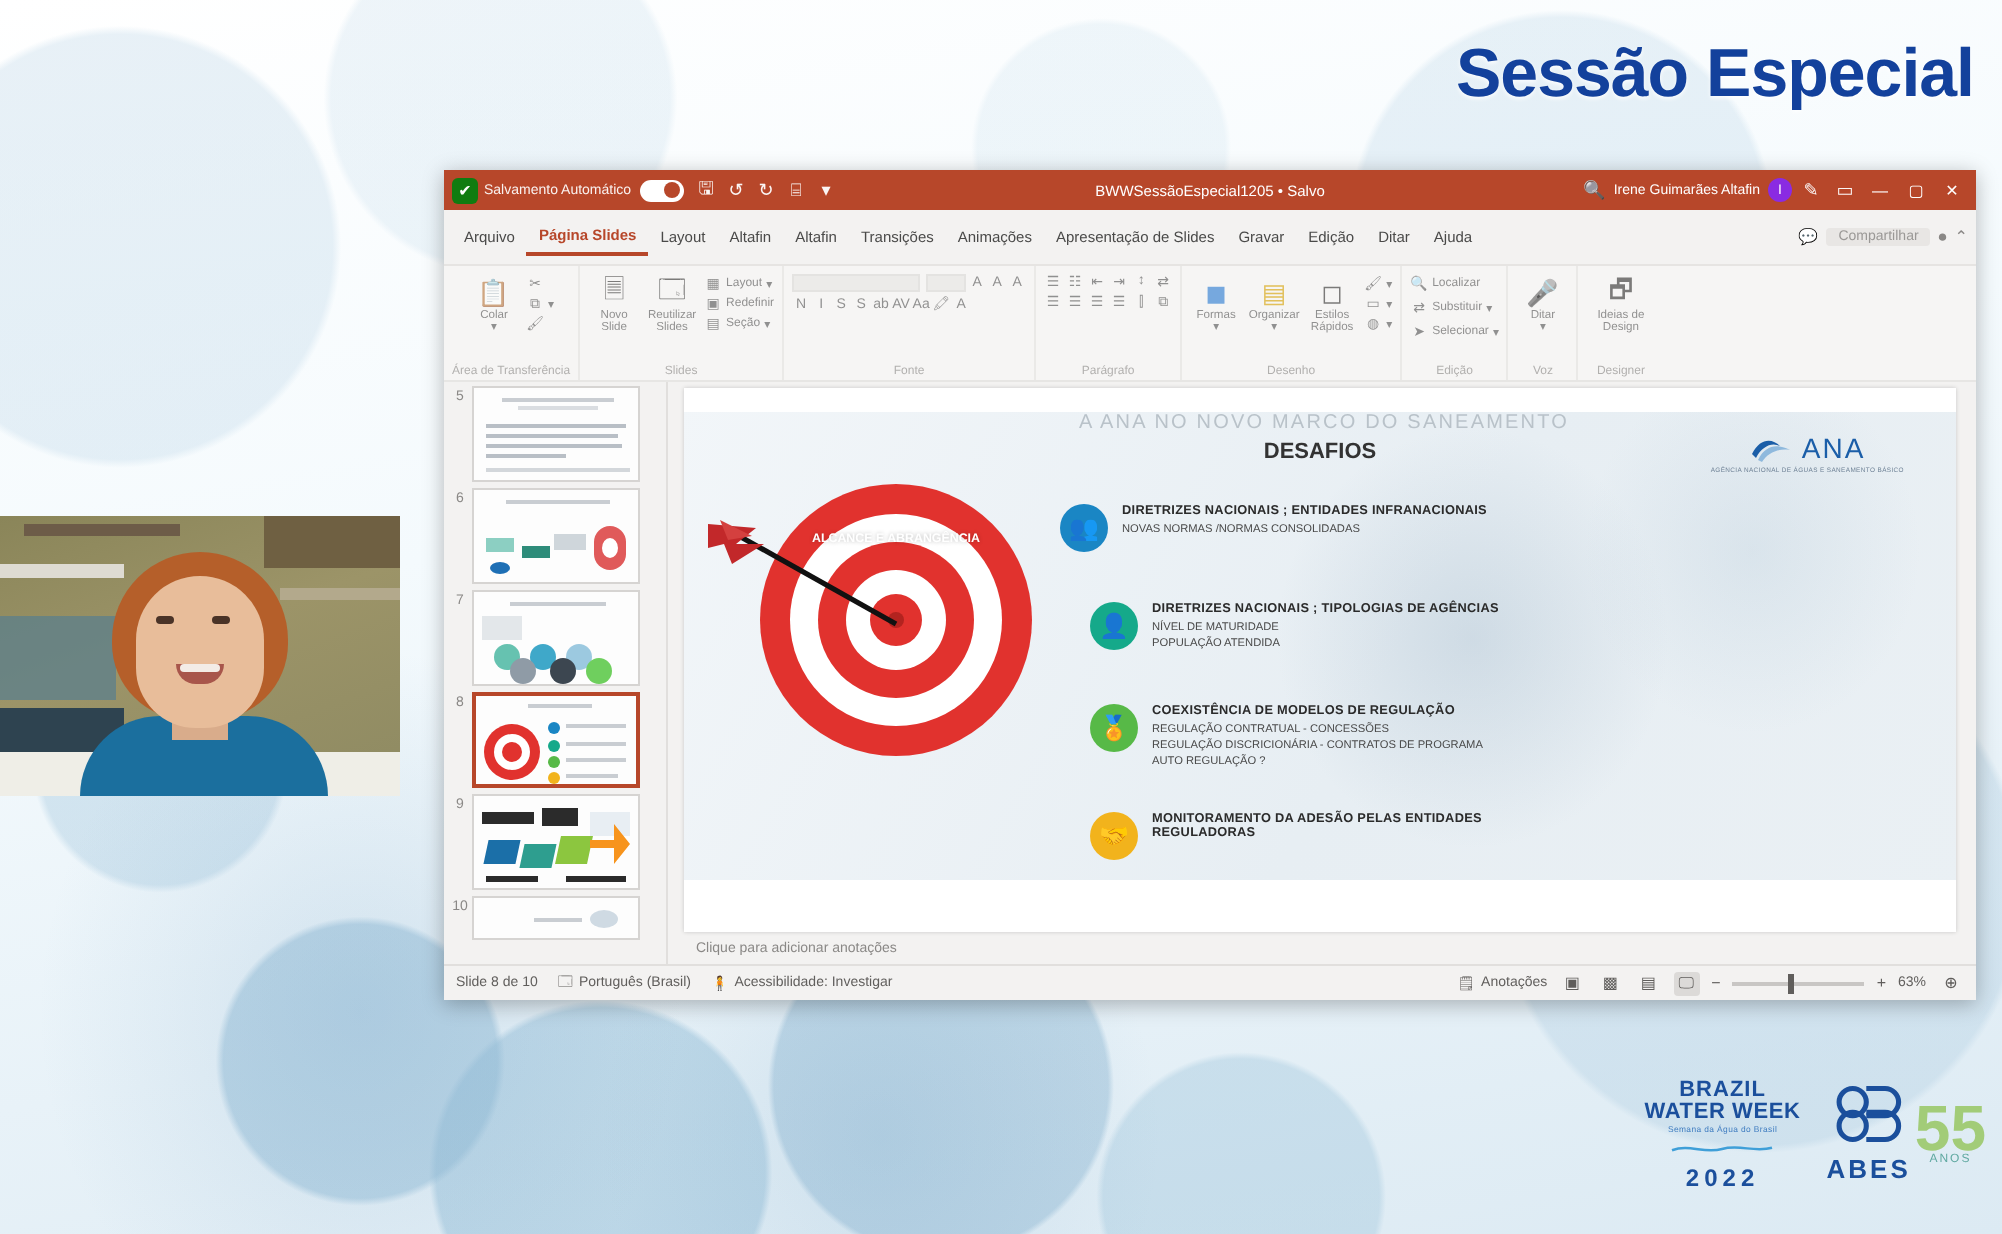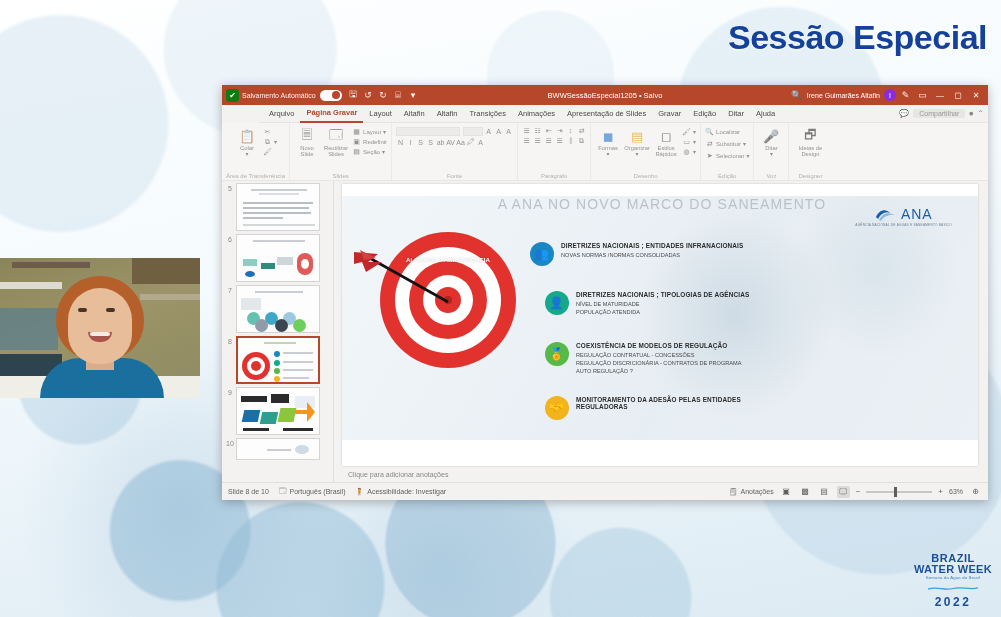--- a/index.html
+++ b/index.html
@@ -114,22 +114,22 @@
   .tb-right { margin-left: auto; display: flex; align-items: center; gap: 2px; z-index: 2; }
   .tb-user { font-size: 7px; white-space: nowrap; margin-right: 2px; }
   .tb-avatar {
     width: 12px; height: 12px; border-radius: 50%; background: #8a2be2;
     color: #fff; font-size: 7px; display:flex; align-items:center; justify-content:center;
   }
   .win-btn { width: 16px; text-align: center; font-size: 8px; }
 
   
   #ribbon-tabs {
-    height: 18px; background: #f3f2f1; display: flex; align-items: center;
-    padding-left: 4px; flex: none; border-bottom: 1px solid #e6e4e2; position: relative; margin-left: 37px;
+    height: 28px; background: #f3f2f1; display: flex; align-items: center;
+    padding-left: 4px; flex: none; border-bottom: 1px solid #e6e4e2; position: relative;
   }
   .rtab {
     font-size: 7.5px; color: #4a4a49; padding: 0 6px; height: 18px;
     display: flex; align-items: center; white-space: nowrap;
   }
   .rtab.active { color: #b7472a; font-weight: bold; border-bottom: 2px solid #b7472a; }
   .tabs-right { margin-left: auto; display: flex; align-items: center; gap: 4px; padding-right: 4px; }
   .share-btn {
     background: #e8e6e4; color: #9a9896; font-size: 7px; padding: 1px 6px; border-radius: 2px;
   }
@@ -188,21 +188,21 @@
     background:
       radial-gradient(ellipse 140px 150px at 62% 46%, rgba(150,175,195,0.30), rgba(255,255,255,0) 70%),
       radial-gradient(ellipse 120px 130px at 84% 30%, rgba(165,190,208,0.22), rgba(255,255,255,0) 70%),
       linear-gradient(120deg,#f2f6f9 0%, #e7eef3 55%, #eaf0f4 100%);
   }
   .slide-band { position:absolute; left:0; right:0; background:#ffffff; }
   .slide-band.top { top:0; height:12px; }
   .slide-band.bottom { bottom:0; height:26px; }
   #slide-title {
     position: absolute; left: 4px; right: 0; top: 12px; text-align: center;
-    font-size: 14px; letter-spacing: 1.1px; color: #b9c2c9; font-weight: 500;
+    font-size: 10px; letter-spacing: 1.1px; color: #b9c2c9; font-weight: 500;
   }
   #slide-subtitle {
     position: absolute; left: 0; right: 0; top: 26px; text-align: center;
     font-size: 11px; font-weight: bold; color: #333;
   }
   
   #ana-logo { position: absolute; right: 26px; top: 22px; text-align: center; }
   .ana-wave { display:inline-block; width:22px; height:14px; vertical-align: middle;}
   .ana-word { display:inline-block; vertical-align: middle; font-size:14px; color:#1b5ea8; letter-spacing:1px; margin-left:2px;}
   .ana-sub { font-size: 3.2px; color: #6f8296; letter-spacing:.2px; margin-top:1px; line-height:1.3; }
@@ -247,21 +247,21 @@
   }
   .sb-item { display: flex; align-items: center; gap: 3px; white-space: nowrap; }
   .sb-right { margin-left: auto; display: flex; align-items: center; gap: 6px; }
   .view-btn { width: 13px; height: 12px; display:flex; align-items:center; justify-content:center; font-size: 8px; color:#605e5c; }
   .view-btn.active { background: #dcdad8; border-radius: 2px; }
   .zoom-slider { width: 66px; height: 2px; background: #c8c6c4; position: relative; }
   .zoom-slider::after { content:""; position:absolute; left:28px; top:-4px; width:3px; height:10px; background:#605e5c; }
   .zoom-pm { font-size: 8px; color: #605e5c; }
 
   
-  #logos { position: absolute; right: 8px; bottom: 9px; display: flex; align-items: center; gap: 12px; z-index: 7; }
+  #logos { position: absolute; right: 8px; bottom: 22px; display: flex; align-items: center; gap: 12px; z-index: 7; }
   #bww-logo { text-align: center; line-height: 1; }
   .bww-l1 { font-size: 11px; font-weight: bold; color: #1b4f9c; letter-spacing: .5px; }
   .bww-l2 { font-size: 11px; font-weight: bold; color: #1b4f9c; letter-spacing: .3px; }
   .bww-l3 { font-size: 4.2px; color: #3f7cc0; letter-spacing: .2px; margin-top: 1px; }
   .bww-wave { height: 5px; margin: 1px 0 2px; }
   .bww-year { font-size: 12px; font-weight: bold; color: #1b4f9c; letter-spacing: 2.5px; }
   #abes-logo { display: flex; align-items: center; gap: 2px; position: relative; }
   .abes-mark { text-align: center; }
   .abes-word { font-size: 13px; font-weight: bold; color: #1b4f9c; letter-spacing: 1.5px; }
   .abes-55 { font-size: 32px; font-weight: bold; color: #9cc96b; opacity: .9; line-height: .8; }
@@ -310,21 +310,21 @@
       <div class="tb-icon">✎</div>
       <div class="tb-icon">▭</div>
       <div class="win-btn">—</div>
       <div class="win-btn">▢</div>
       <div class="win-btn">✕</div>
     </div>
   </div>
 
   <div id="ribbon-tabs">
     <div class="rtab">Arquivo</div>
-    <div class="rtab active">Página Gravar</div>
+    <div class="rtab active">Página Slides</div>
     <div class="rtab">Layout</div>
     <div class="rtab">Altafin</div>
     <div class="rtab">Altafin</div>
     <div class="rtab">Transições</div>
     <div class="rtab">Animações</div>
     <div class="rtab">Apresentação de Slides</div>
     <div class="rtab">Gravar</div>
     <div class="rtab">Edição</div>
     <div class="rtab">Ditar</div>
     <div class="rtab">Ajuda</div>
@@ -600,20 +600,21 @@
         </div>
       </div>
     </div>
 
     <div id="stage">
       <div id="slide">
         <div class="slide-band top"></div>
         <div class="slide-band bottom"></div>
 
         <div id="slide-title">A ANA NO NOVO MARCO DO SANEAMENTO</div>
+        <div id="slide-subtitle">DESAFIOS</div>
 
         <div id="ana-logo">
           <div>
             <svg class="ana-wave" viewBox="0 0 44 28">
               <path d="M2 20 C10 4, 22 4, 30 12 C22 8, 12 12, 6 24 Z" fill="#1b5ea8"></path>
               <path d="M8 26 C16 10, 28 10, 40 16 C30 14, 18 18, 12 28 Z" fill="#8fb9dd"></path>
             </svg>
             <span class="ana-word">ANA</span>
           </div>
           <div class="ana-sub">AGÊNCIA NACIONAL DE ÁGUAS E SANEAMENTO BÁSICO</div>
@@ -704,13 +705,28 @@
 <div id="logos">
   <div id="bww-logo">
     <div class="bww-l1">BRAZIL</div>
     <div class="bww-l2">WATER WEEK</div>
     <div class="bww-l3">Semana da Água do Brasil</div>
     <svg class="bww-wave" viewBox="0 0 80 8" width="80">
       <path d="M0 5 C14 0, 26 8, 40 4 C54 0, 66 7, 80 3" stroke="#3f9fd8" stroke-width="2" fill="none"></path>
     </svg>
     <div class="bww-year">2022</div>
   </div>
+  <div id="abes-logo">
+    <div class="abes-mark">
+      <svg viewBox="0 0 40 34" width="34" height="30">
+        <circle cx="11" cy="10" r="8" fill="none" stroke="#1b4f9c" stroke-width="3"></circle>
+        <circle cx="11" cy="24" r="8" fill="none" stroke="#1b4f9c" stroke-width="3"></circle>
+        <path d="M19 2 H30 a8 8 0 0 1 0 16 H19" fill="none" stroke="#1b4f9c" stroke-width="3"></path>
+        <path d="M19 16 H30 a8 8 0 0 1 0 16 H19" fill="none" stroke="#1b4f9c" stroke-width="3"></path>
+      </svg>
+      <div class="abes-word">ABES</div>
+    </div>
+    <div>
+      <div class="abes-55">55</div>
+      <div class="abes-anos">ANOS</div>
+    </div>
+  </div>
 </div>
 
 </body></html>

